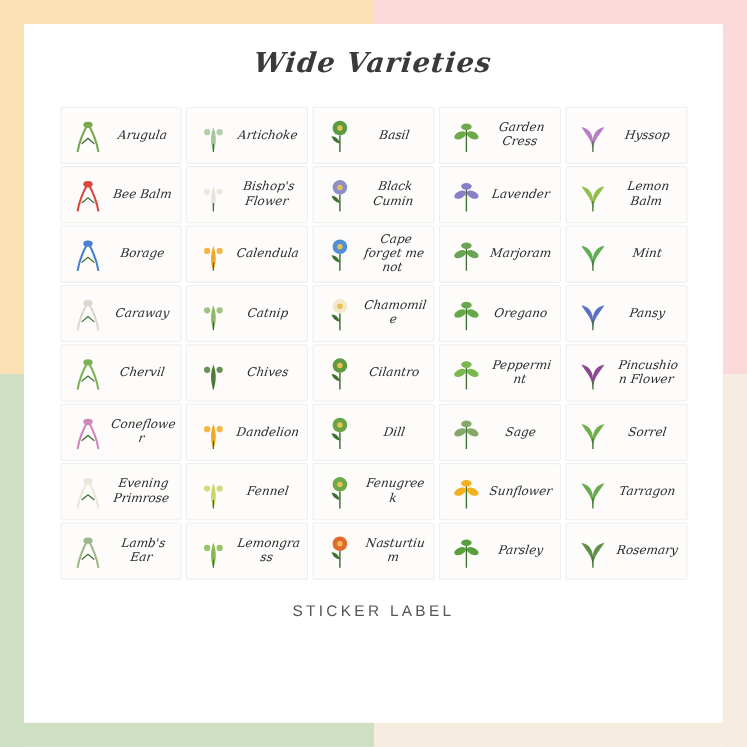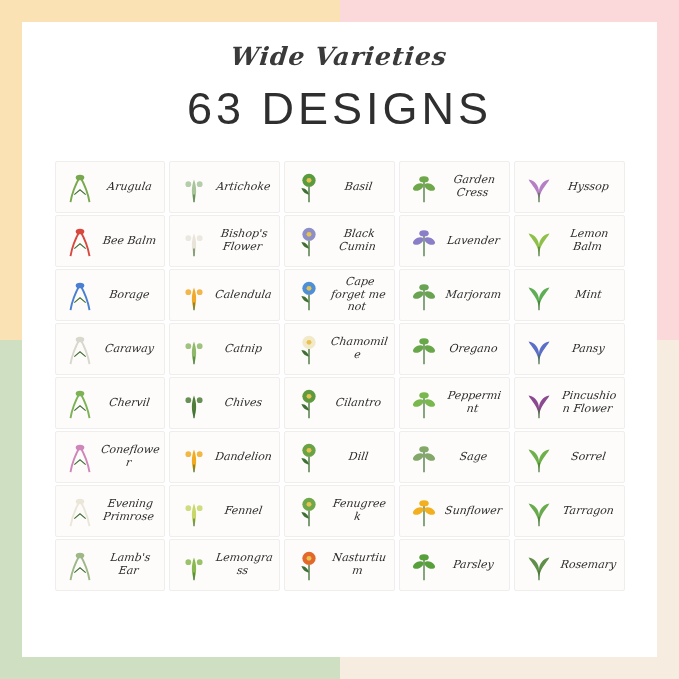--- a/index.html
+++ b/index.html
@@ -159,21 +159,20 @@
   <div class="frame-band band-left-lower"></div>
   <div class="frame-band band-right-upper"></div>
   <div class="frame-band band-right-lower"></div>
   <div class="frame-band band-bottom-left"></div>
   <div class="frame-band band-bottom-right"></div>
 
   <div id="content">
 
     <div class="script-title">Wide Varieties</div>
 
-    <div class="designs-count">63 DESIGNS</div>
 
     <div id="grid">
         <div class="label-card">
           <div class="label-art">
             <svg width="38" height="44" viewBox="0 0 40 44" aria-hidden="true">
               <path d="M10 38 C12 26 16 18 20 11 C24 18 28 26 30 38" fill="none" stroke="#7aa84f" stroke-width="2"></path>
               <path d="M14 30 L20 25 L26 30" fill="none" stroke="#3f6f33" stroke-width="1.2"></path>
               <ellipse cx="20" cy="12" rx="4.5" ry="3" fill="#7aa84f"></ellipse>
             </svg>
           </div>
@@ -580,14 +579,15 @@
           <div class="label-art">
             <svg width="38" height="44" viewBox="0 0 40 44" aria-hidden="true">
               <path d="M20 38 C20 26 12 20 9 14 C16 15 20 21 20 27 C20 21 24 15 31 14 C28 20 20 26 20 38 Z" fill="#5f8f4a"></path>
               <path d="M20 38 L20 28" stroke="#3f6f33" stroke-width="1.2" fill="none"></path>
             </svg>
           </div>
           <div class="label-name">Rosemary</div>
         </div>
       </div>
 
+    <div class="footer-text">STICKER LABEL</div>
   </div>
 </div>
 
 </body></html>

